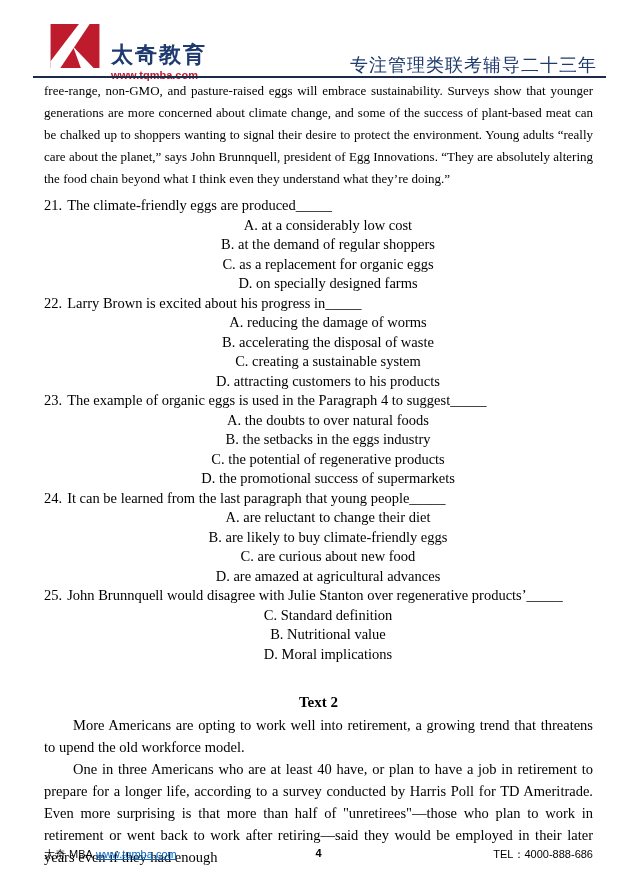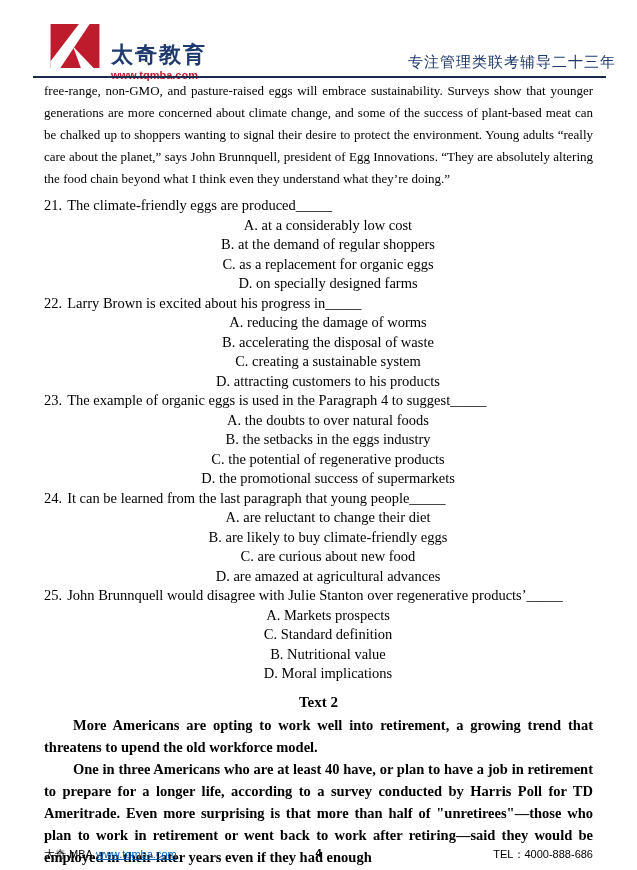--- a/index.html
+++ b/index.html
@@ -19,22 +19,22 @@
     font-family:"Liberation Sans", sans-serif;
     font-size:22px;font-weight:bold;letter-spacing:2px;
     color:var(--brand-navy,#1e3a6e);
   }
   .brand-url{
     font-family:"Liberation Sans", sans-serif;
     font-size:11px;font-weight:bold;margin-top:4px;
     color:var(--brand-red,#be1b2d);
   }
   .tagline{
-    position:absolute;right:21px;top:53px;
-    font-size:15px;letter-spacing:1px;
+    position:absolute;right:40px;top:53px;
+    font-size:18px;letter-spacing:1px;
     color:var(--brand-navy,#1e3a6e);
   }
   .header-rule{
     position:absolute;left:33px;right:31px;top:76px;height:2px;
     background:var(--rule-navy,#1c2b49);
   }
   
   .intro{
     position:absolute;left:44px;width:549px;top:80px;
     font-size:13px;line-height:22px;text-align:justify;
@@ -44,21 +44,21 @@
     font-size:14.5px;line-height:19.5px;
   }
   .q-stem .q-num{margin-right:5px;}
   .q-option{padding-left:19px;text-align:center;}
   .text2-heading{
     position:absolute;left:44px;width:549px;top:692px;
     text-align:center;font-weight:bold;font-size:15px;line-height:20px;
   }
   .text2{
     position:absolute;left:44px;width:549px;top:714px;
-    font-size:14.5px;line-height:22px;text-align:justify;font-weight:bold;
+    font-size:14.5px;line-height:22px;text-align:justify;
   }
   .text2 p{margin:0;text-indent:29px;}
   
   .footer{
     position:absolute;left:44px;right:44px;top:847px;height:16px;
     font-family:"Liberation Sans", sans-serif;font-size:11px;color:#000;
   }
   .footer-left{position:absolute;left:0;top:0;}
   .footer-center{position:absolute;left:50%;top:0;transform:translateX(-50%);font-weight:bold;}
   .footer-right{position:absolute;right:0;top:0;}
@@ -114,21 +114,20 @@
     <div class="question">
       <div class="q-stem"><span class="q-num">24.</span><span>It can be learned from the last paragraph that young people_____</span></div>
       <div class="q-option">A. are reluctant to change their diet</div>
       <div class="q-option">B. are likely to buy climate-friendly eggs</div>
       <div class="q-option">C. are curious about new food</div>
       <div class="q-option">D. are amazed at agricultural advances</div>
     </div>
 
     <div class="question">
       <div class="q-stem"><span class="q-num">25.</span><span>John Brunnquell would disagree with Julie Stanton over regenerative products’_____</span></div>
-      <div class="q-option">A. Markets prospects</div>
       <div class="q-option">C. Standard definition</div>
       <div class="q-option">B. Nutritional value</div>
       <div class="q-option">D. Moral implications</div>
     </div>
 
   </div>
 
   <div class="text2-heading">Text 2</div>
 
   <div class="text2">

